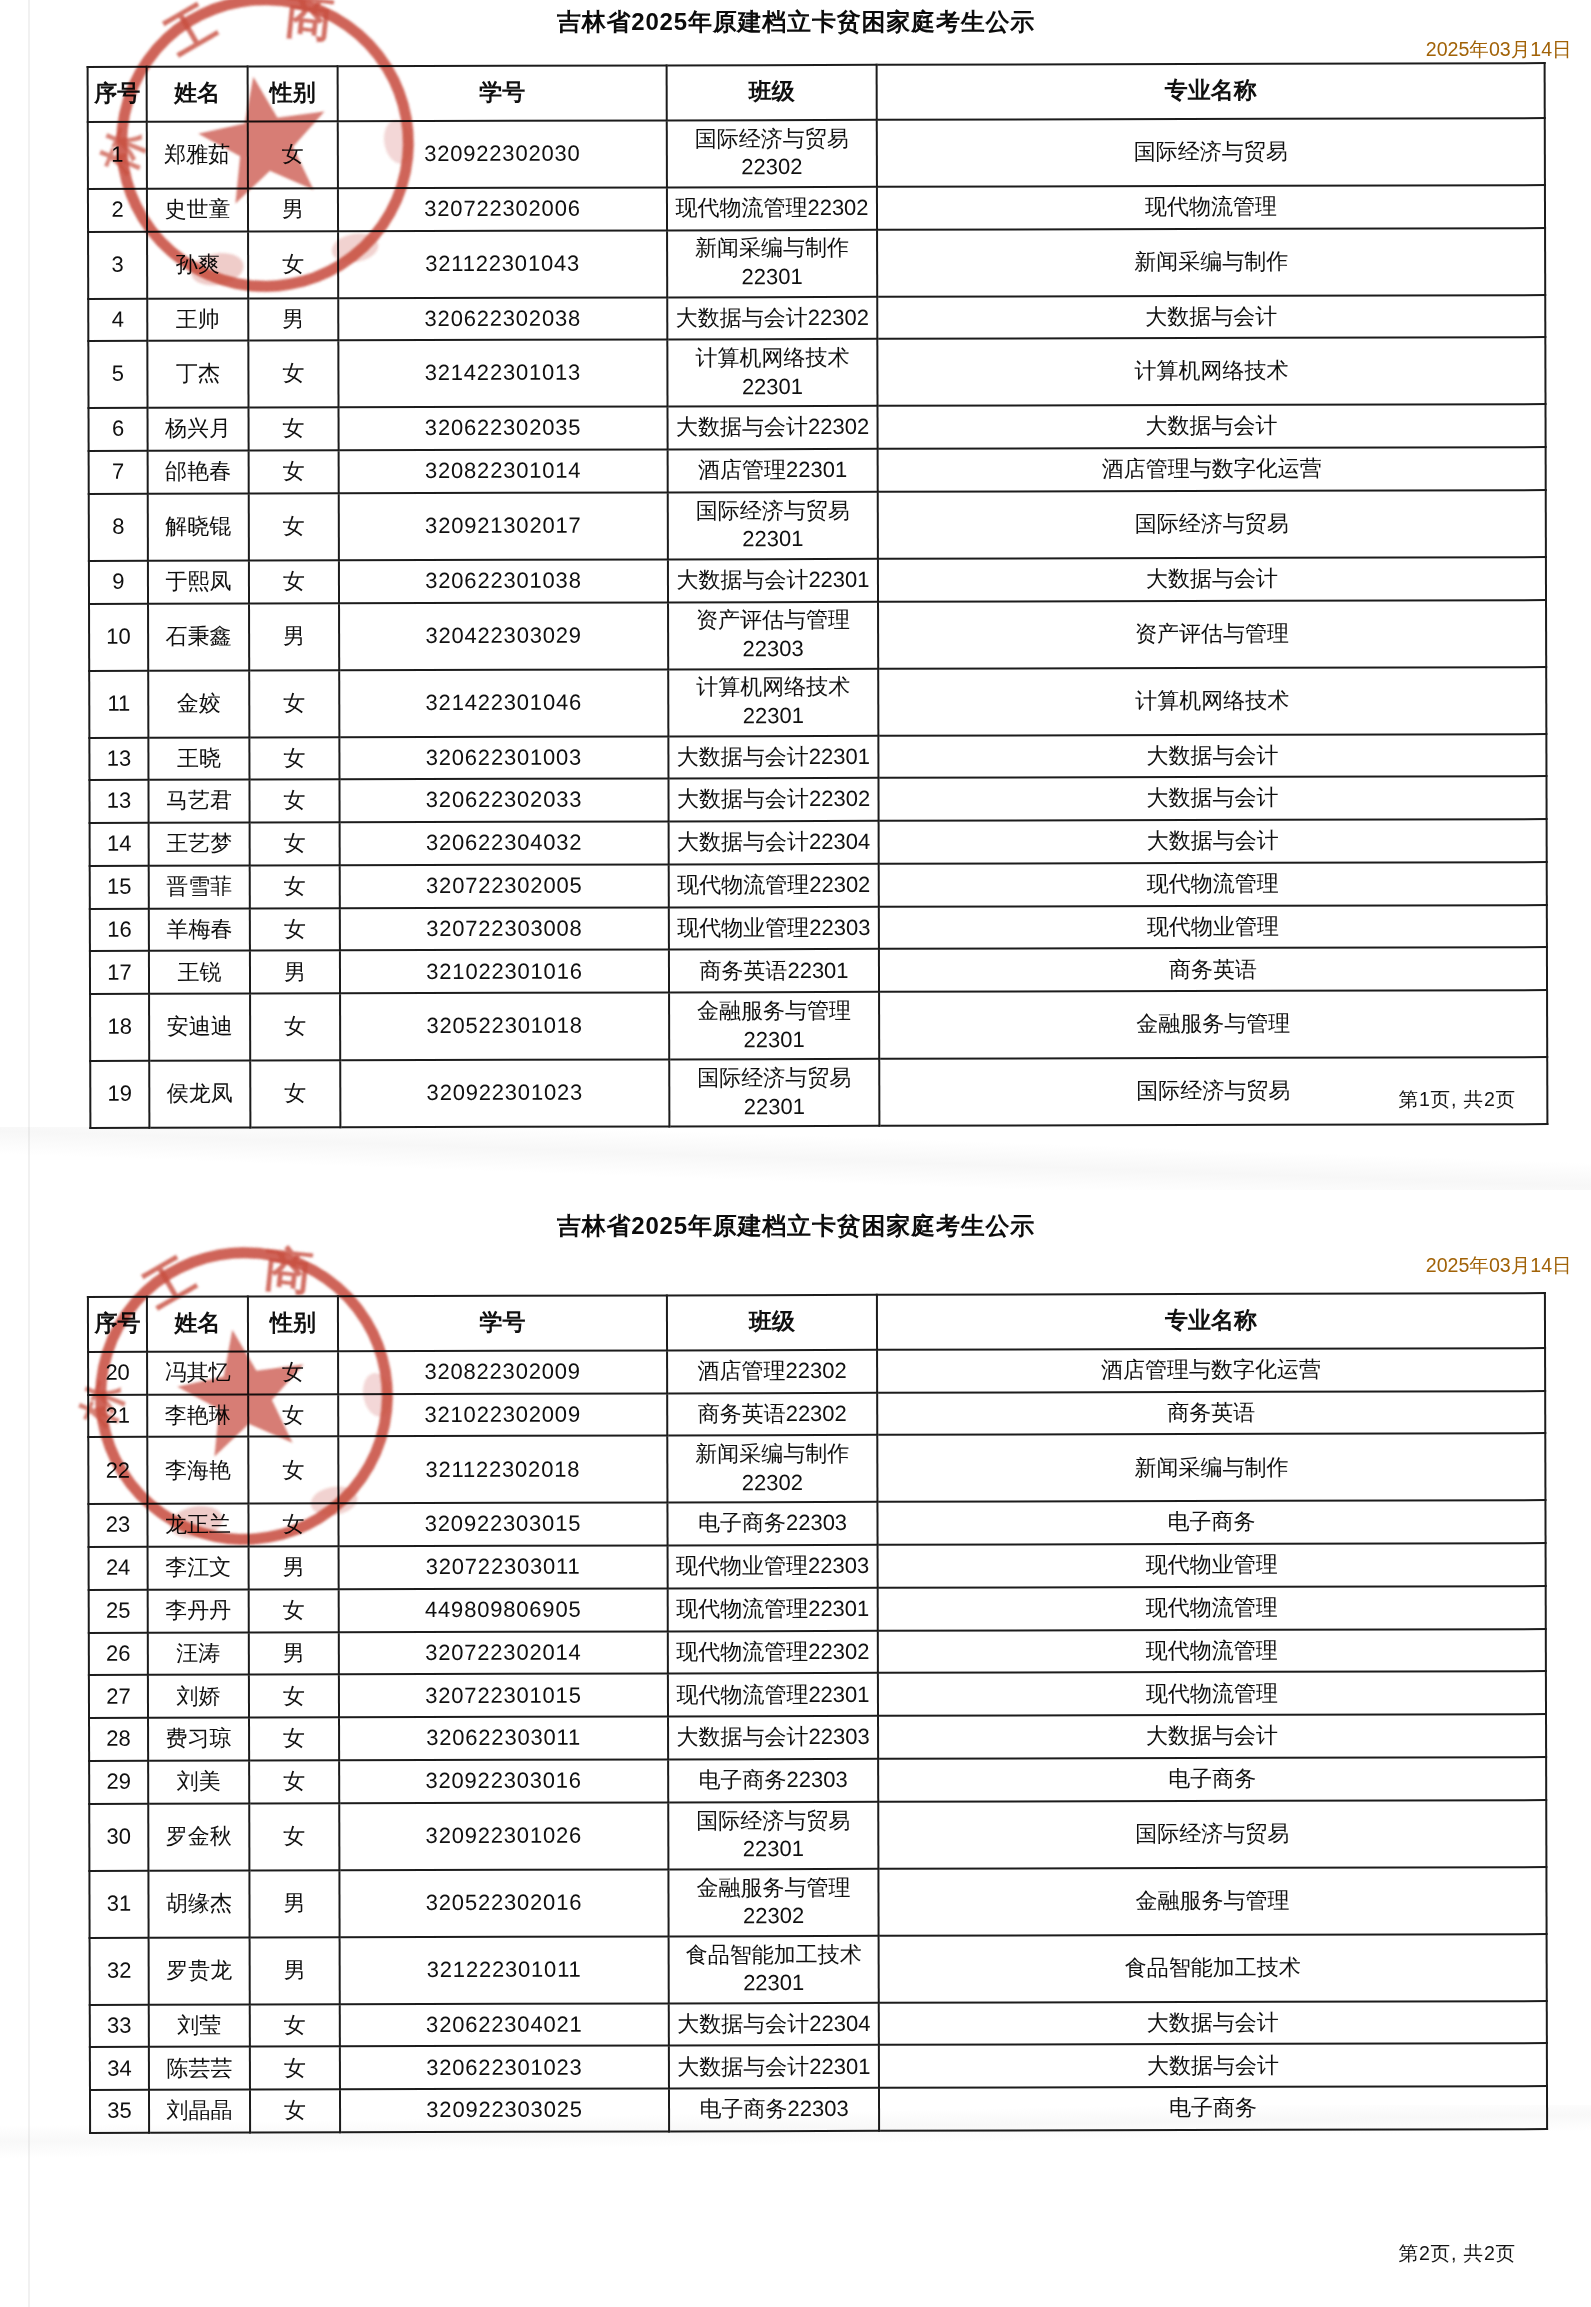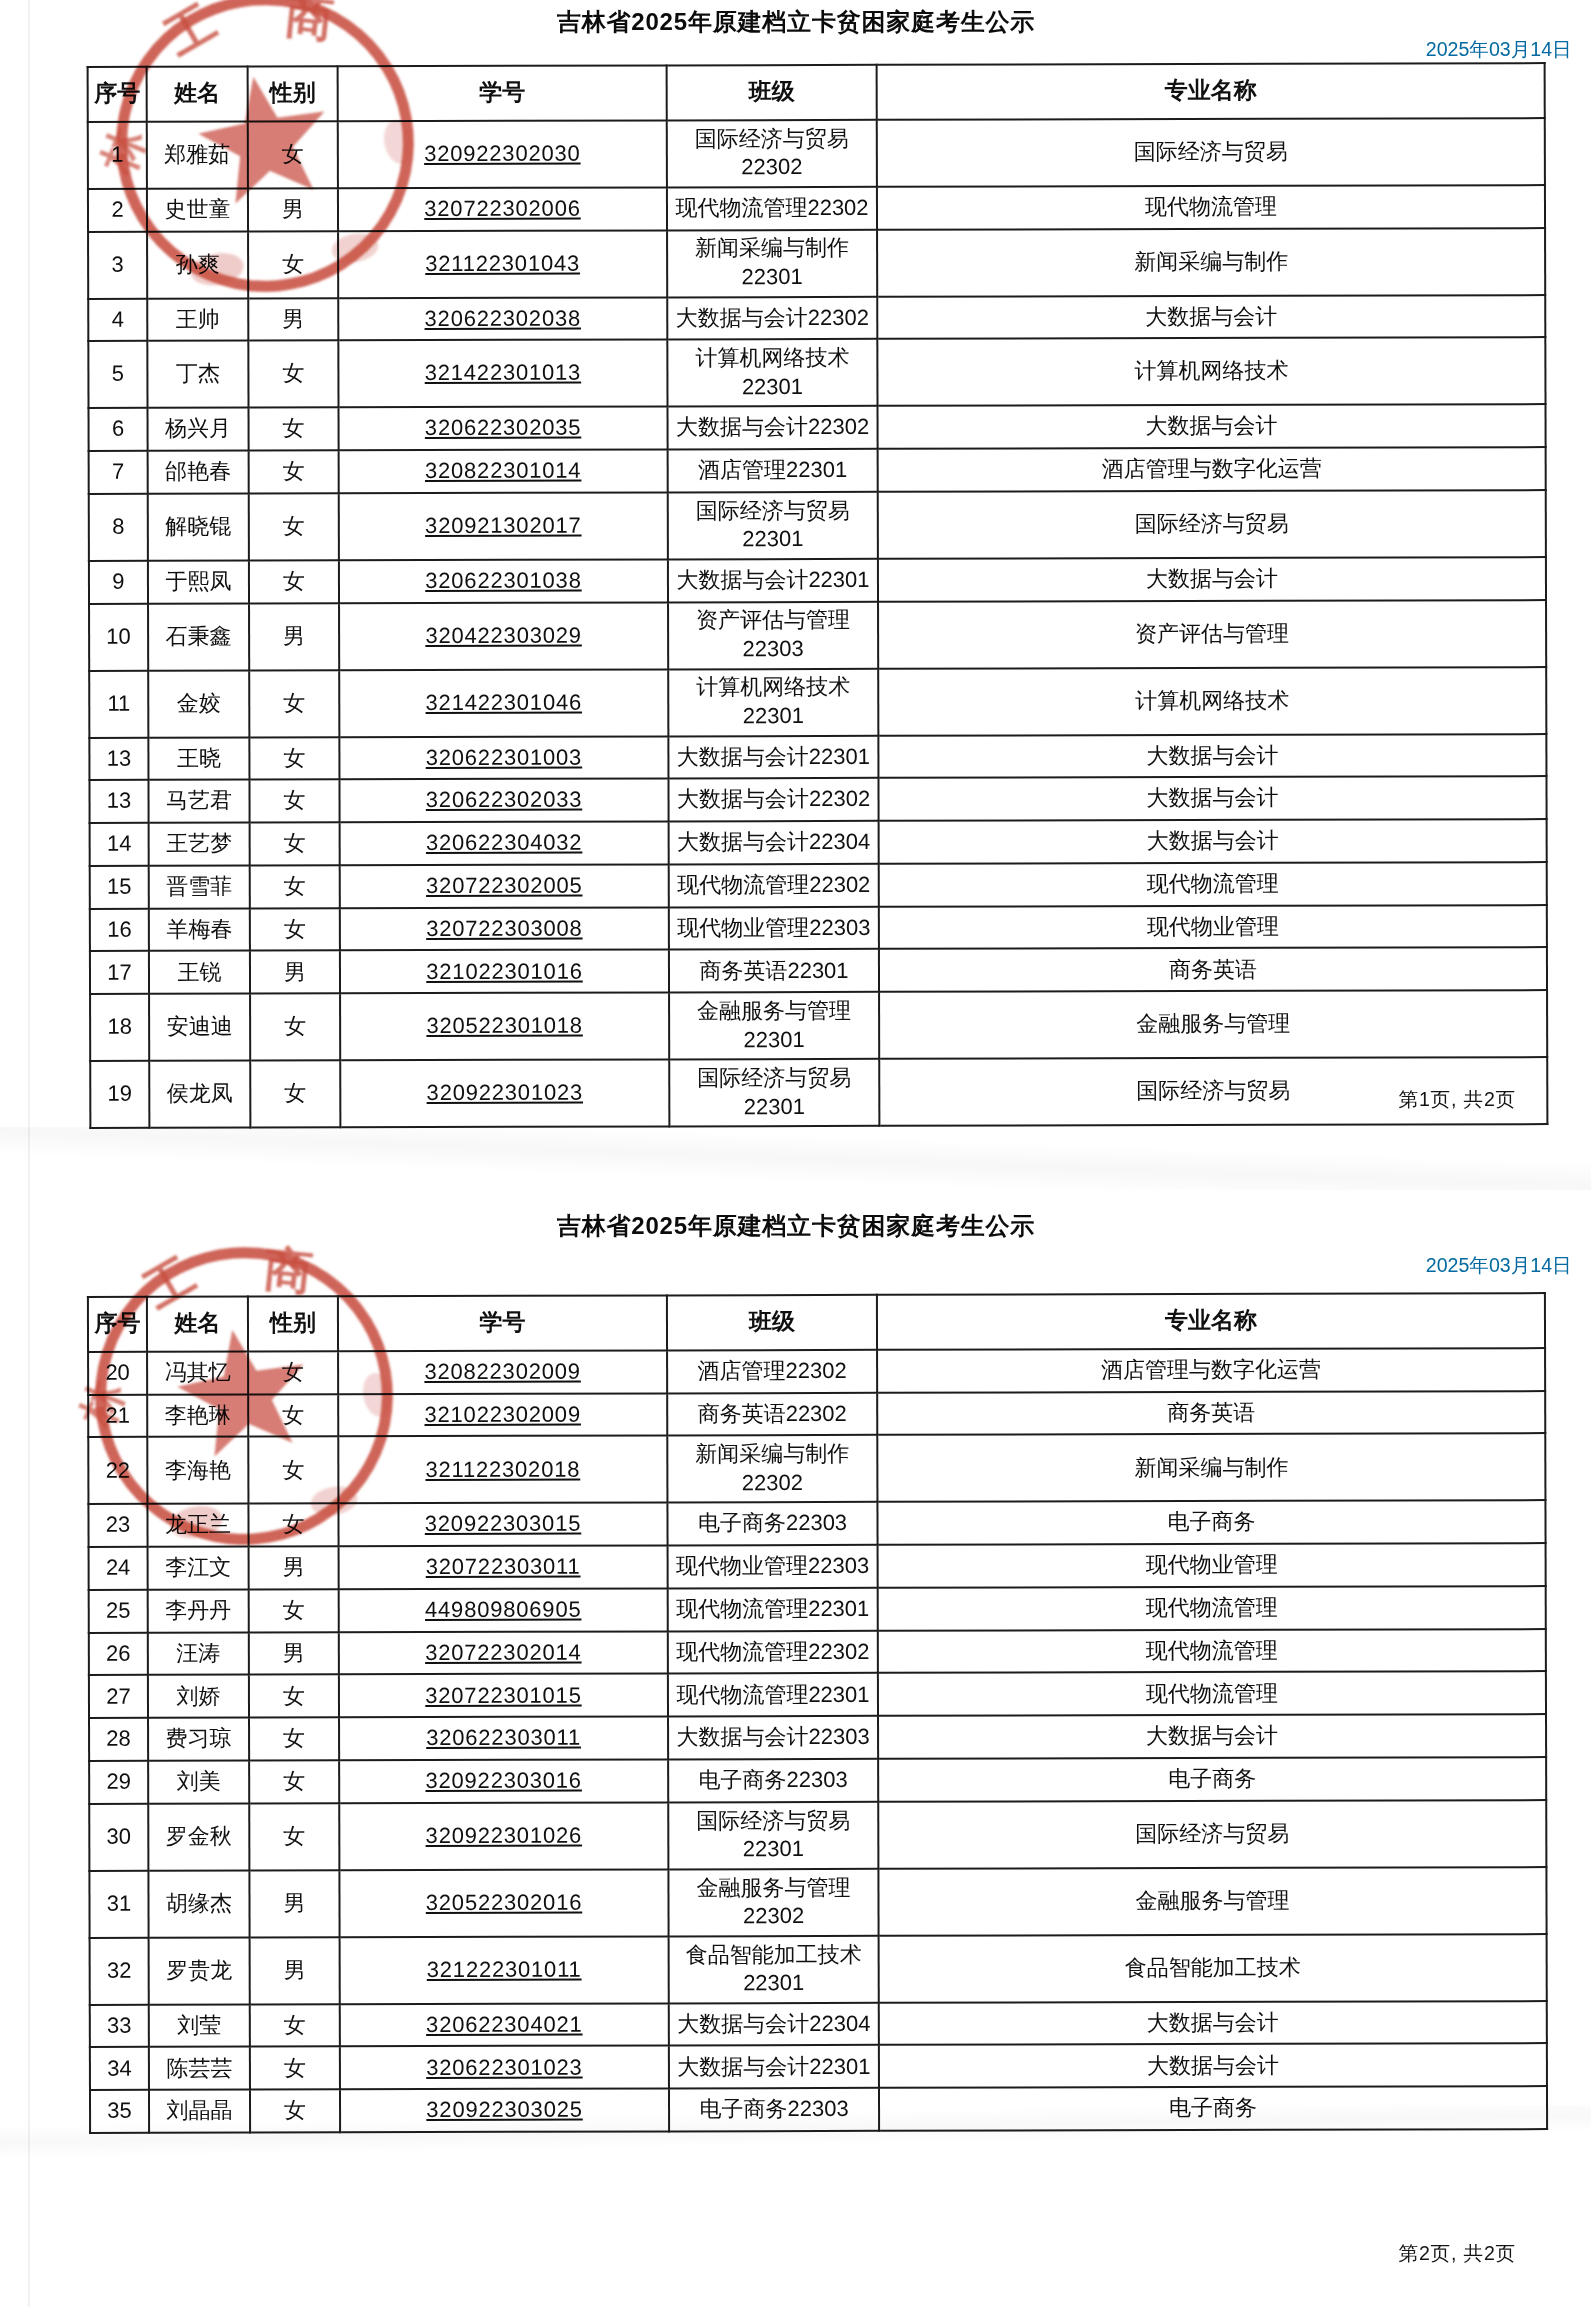--- a/index.html
+++ b/index.html
@@ -23,21 +23,21 @@
   #page2{top:1158px;height:1149px;}
 
   .doc-title{
     position:absolute;left:0;width:100%;text-align:center;
     font-size:24px;font-weight:bold;letter-spacing:0.8px;color:#0c0c0c;
   }
   #page1 .doc-title{top:6.3px;}
   #page2 .doc-title{top:52px;}
 
   .doc-date{
-    position:absolute;right:20.3px;font-size:19.6px;color:#0369a1;
+    position:absolute;right:20.3px;font-size:19.6px;color:#a16207;
   }
   #page1 .doc-date{top:36px;}
   #page2 .doc-date{top:94px;}
 
   table.roster{
     position:absolute;left:88px;width:1457px;
     border-collapse:collapse;table-layout:fixed;
     transform:rotate(-0.15deg);
   }
   #page1 table.roster{top:64px;}
@@ -46,21 +46,21 @@
   .roster th,.roster td{
     border:2px solid #1c1c1c;
     text-align:center;vertical-align:middle;
     font-size:22px;line-height:1.3;
     padding:3.9px 3.1px;
     overflow:hidden;
   }
   .roster th{font-weight:bold;height:45px;font-size:23px;}
   .roster td{height:33px;}
   .roster td.col-cls{white-space:pre-line;}
-  .roster td.col-sid{letter-spacing:0.8px;text-decoration:underline;}
+  .roster td.col-sid{letter-spacing:0.8px;}
 
   .page-footer{
     position:absolute;right:76px;font-size:19.6px;color:#141414;letter-spacing:0.8px;
   }
   #page1 .page-footer{top:1086px;}
   #page2 .page-footer{top:1082px;text-align:right;}
 
   .stamp{
     position:absolute;width:376px;height:376px;
     mix-blend-mode:multiply;opacity:.92;

